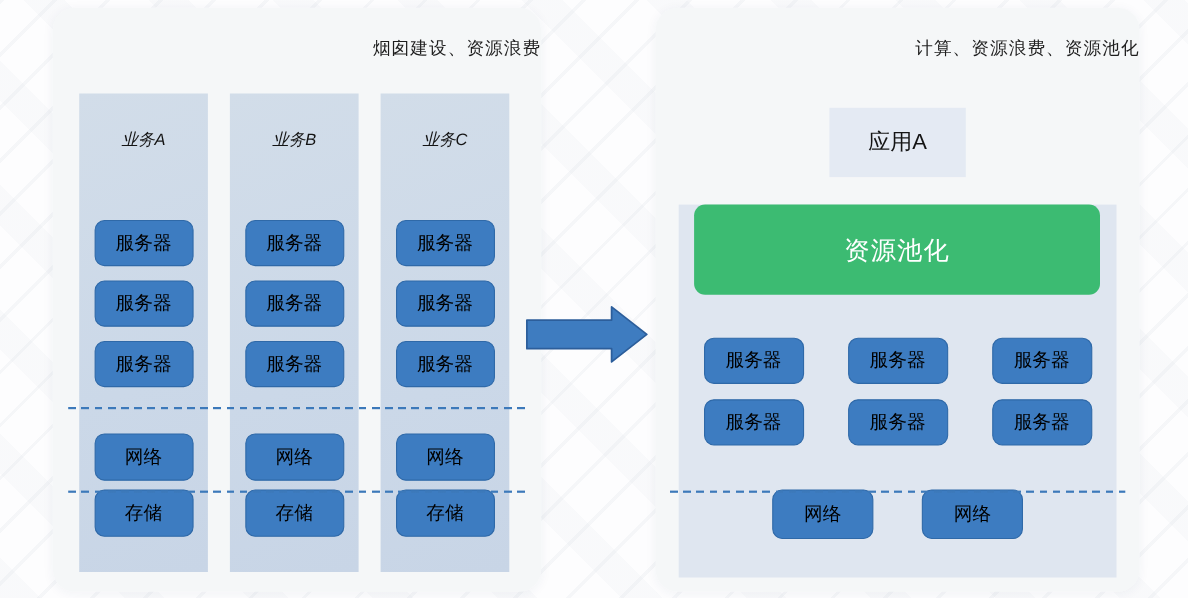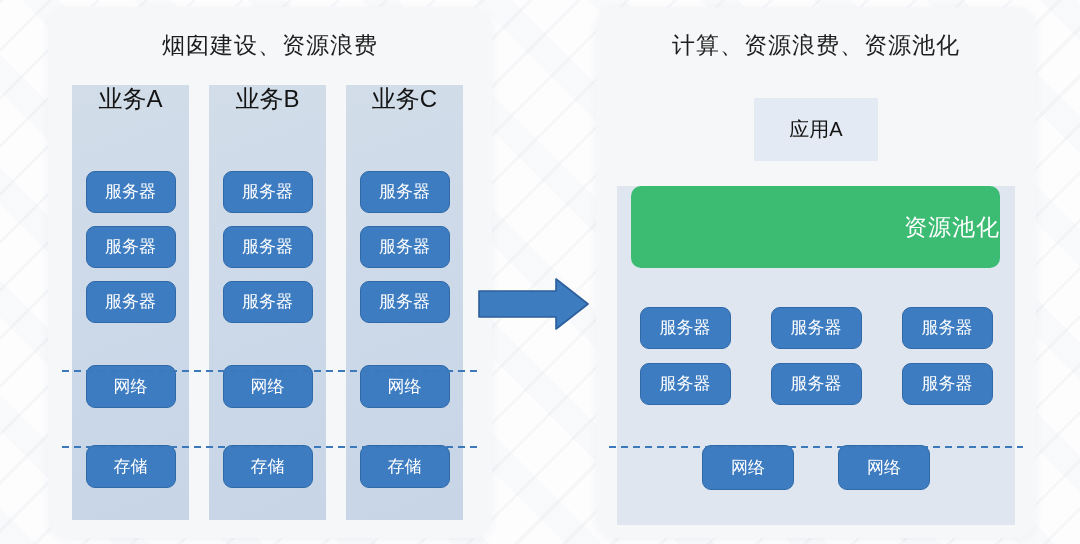--- a/index.html
+++ b/index.html
@@ -17,42 +17,42 @@
   .card{
     position:absolute;top:7px;height:531px;
     background:rgba(244,246,248,0.94);
     border-radius:20px;
     box-shadow:0 2px 10px rgba(40,60,90,0.05);
   }
   .card-left{left:48px;width:444px;}
   .card-right{left:596px;width:440px;}
 
   .panel-title{
-    padding-top:25px;text-align:center;
-    font-size:23px;line-height:26px;letter-spacing:1px;color:#1e1e1e;
+    padding-top:25px;text-align:right;
+    font-size:16px;line-height:26px;letter-spacing:1px;color:#1e1e1e;
   }
 
   
   .columns{position:absolute;top:78px;left:24px;display:flex;gap:20px;}
   .biz-col{
     width:117px;height:435px;
     background:linear-gradient(160deg,#d2dde9 0%,#cbd8e8 60%,#c8d5e6 100%);
     display:flex;flex-direction:column;align-items:center;
   }
-  .biz-label{height:28px;line-height:28px;font-size:24px;color:#141414;}
+  .biz-label{margin-top:29px;height:28px;line-height:28px;font-size:15px;color:#141414;font-style:italic;}
   .btn{
     box-sizing:border-box;width:90px;height:42px;
     background:#3d7cc1;border:1px solid #2f69a8;border-radius:9px;
-    color:#ffffff;font-size:17px;line-height:40px;text-align:center;
+    color:#000000;font-size:17px;line-height:40px;text-align:center;
     flex-shrink:0;
   }
   .biz-col .srv1{margin-top:58px;}
   .biz-col .srv{margin-top:13px;}
   .biz-col .net{margin-top:42px;height:43px;line-height:41px;}
-  .biz-col .sto{margin-top:37px;height:43px;line-height:41px;}
+  .biz-col .sto{margin-top:8px;height:43px;line-height:41px;}
 
   .dash{
     position:absolute;height:2px;
     background:repeating-linear-gradient(90deg,#3c79ba 0 7px,rgba(0,0,0,0) 7px 12px);
   }
   .dash-left{left:14px;width:416px;}
   .dash-l1{top:363px;}
   .dash-l2{top:439px;}
 
   
@@ -65,21 +65,21 @@
     font-size:20px;line-height:63px;text-align:center;color:#141414;
   }
   .pool-wrap{
     position:relative;
     width:398px;height:339px;margin:12px auto 0 auto;
     background:#dfe6f0;
   }
   .pool-banner{
     margin:25px 15px 0 14px;height:82px;border-radius:10px;
     background:#3cbb72;
-    color:#fff;font-size:23px;line-height:82px;text-align:right;letter-spacing:1px;
+    color:#fff;font-size:23px;line-height:82px;text-align:center;letter-spacing:1px;
   }
   .pool-row{display:flex;justify-content:center;gap:40px;}
   .pool-row1{margin-top:39px;}
   .pool-row2{margin-top:14px;}
   .pool-btn{width:91px;}
   .dash-right{left:-8px;right:-8px;top:260px;}
   .net-row{display:flex;justify-content:center;gap:44px;margin-top:40px;}
   .net-btn{width:92px;height:45px;line-height:43px;}
 </style>
 </head>

